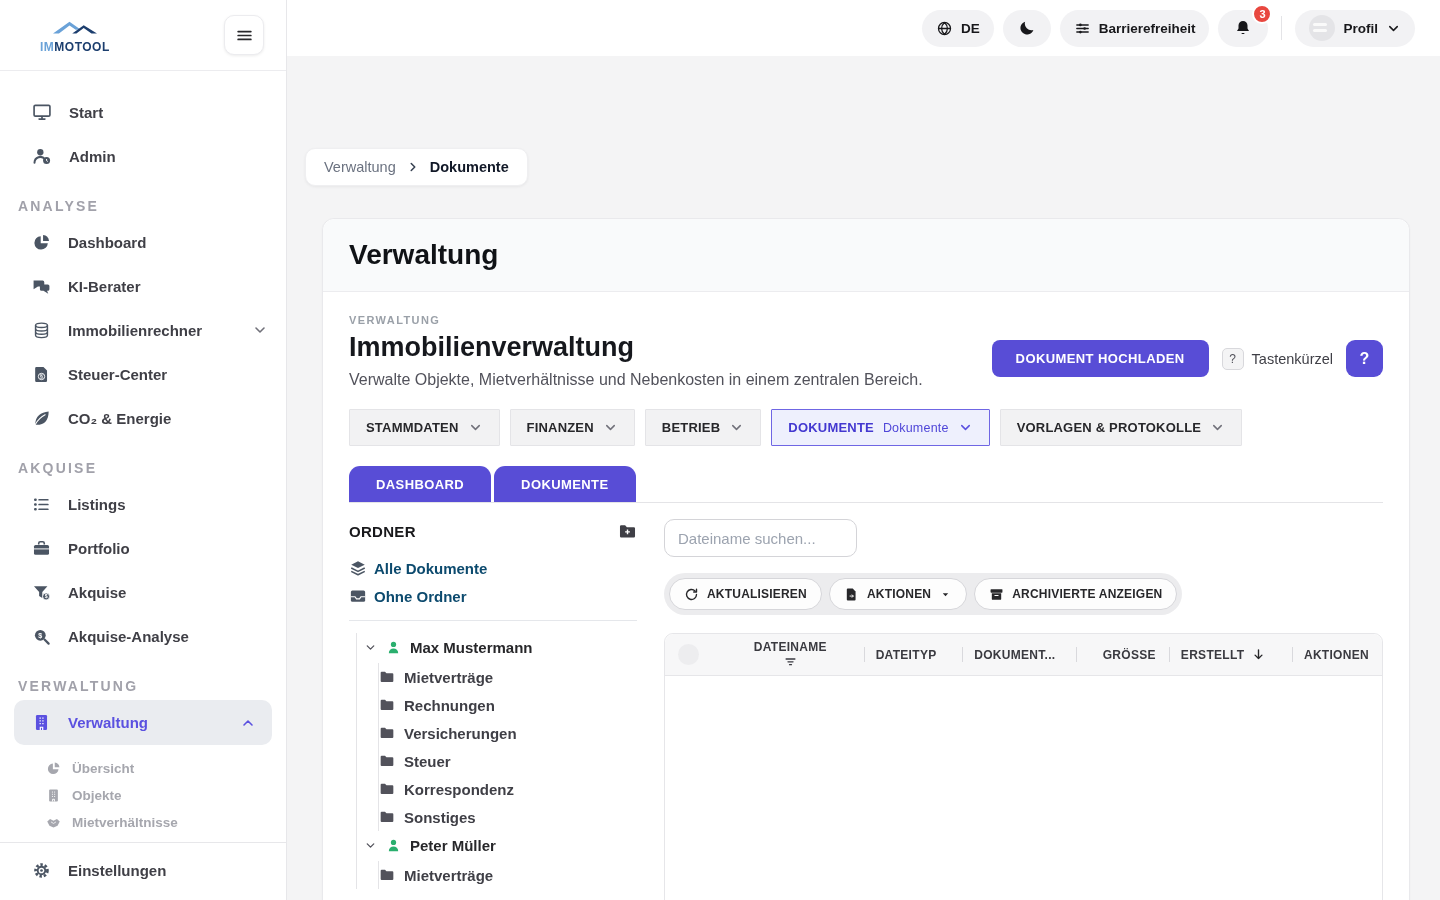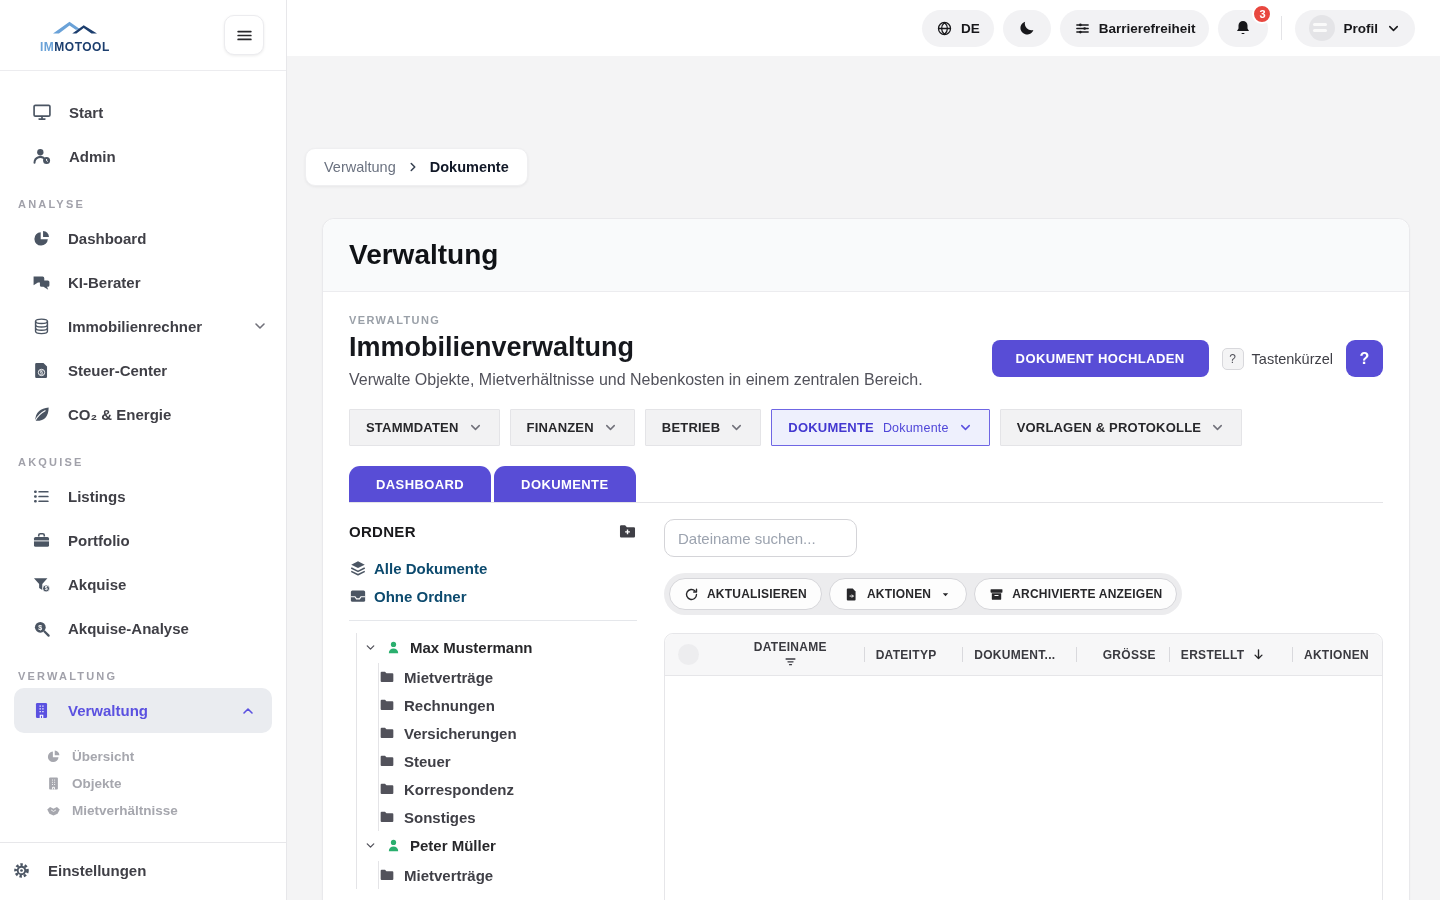--- a/index.html
+++ b/index.html
@@ -17,30 +17,30 @@
   .logo-text { font-size:12px; font-weight:bold; letter-spacing:.5px; margin-top:1px; }
   .logo-text .im { color:#6aa2d8; } .logo-text .rest { color:#1c3e6e; }
   .burger-btn { width:40px; height:40px; background:#fff; border:1px solid #ececef;
     border-radius:10px; box-shadow:0 1px 3px rgba(0,0,0,.08); display:flex;
     align-items:center; justify-content:center; color:#27272a; cursor:pointer; }
   .sb-nav { padding-top:19px; }
   .nav-item { height:44px; display:flex; align-items:center; gap:17px;
     padding:0 18px 0 32px; font-size:15px; font-weight:600; color:#3f3f46; cursor:pointer; }
   .nav-item .ic { color:#4b5563; }
   .nav-item .grow { flex:1; }
-  .sec-label { margin:20px 18px 6px 18px; font-size:11px; font-weight:bold;
+  .sec-label { margin:20px 18px 6px 18px; font-size:14px; font-weight:bold;
     letter-spacing:2.2px; color:#a1a1aa; }
   .nav-item.active-parent { background:#eaecf0; border-radius:10px; margin:6px 14px 0 14px;
     padding:0 16px 0 18px; height:45px; color:#5b51e0; }
   .nav-item.active-parent .ic { color:#5b51e0; }
   .sub-item { height:27px; display:flex; align-items:center; gap:11px;
     padding-left:46px; font-size:13.5px; font-weight:600; color:#a6a7ae; cursor:pointer; }
   .sub-item .ic { color:#a6a7ae; }
   .sb-bottom { position:absolute; left:0; right:0; bottom:0; border-top:1px solid #e7e7ea;
-    padding:15px 18px 18px 12px; background:#fff; }
+    padding:15px 18px 18px 32px; background:#fff; }
   .sb-bottom .nav-item { height:24px; padding:0; }
 
   
   .topbar { position:absolute; left:287px; top:0; right:0; height:56px; background:#fff;
     display:flex; align-items:center; justify-content:flex-end; gap:9px; padding-right:25px; }
   .pill { height:37px; background:#f2f2f4; border-radius:19px; display:flex;
     align-items:center; gap:8px; padding:0 14px; font-size:13.5px; font-weight:bold;
     color:#18181b; cursor:pointer; position:relative; }
   .pill .ic { color:#18181b; }
   .badge { position:absolute; top:-6px; right:-4px; min-width:20px; height:20px;

